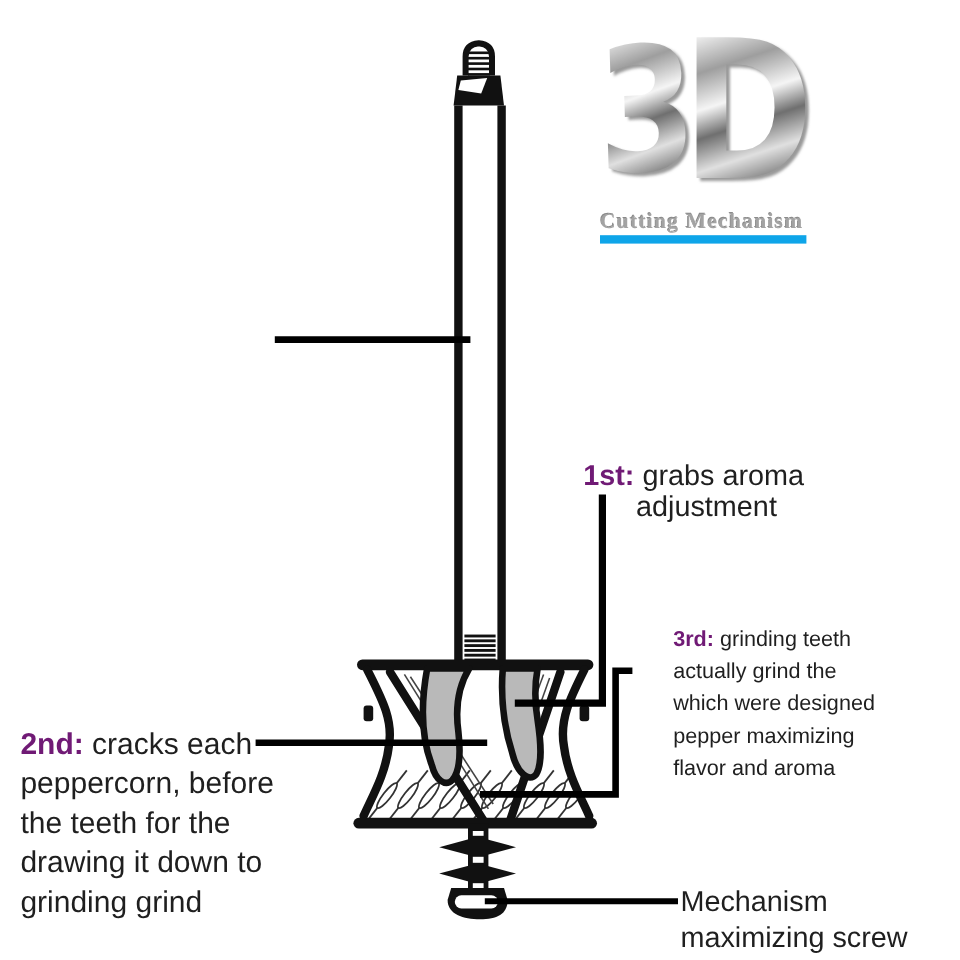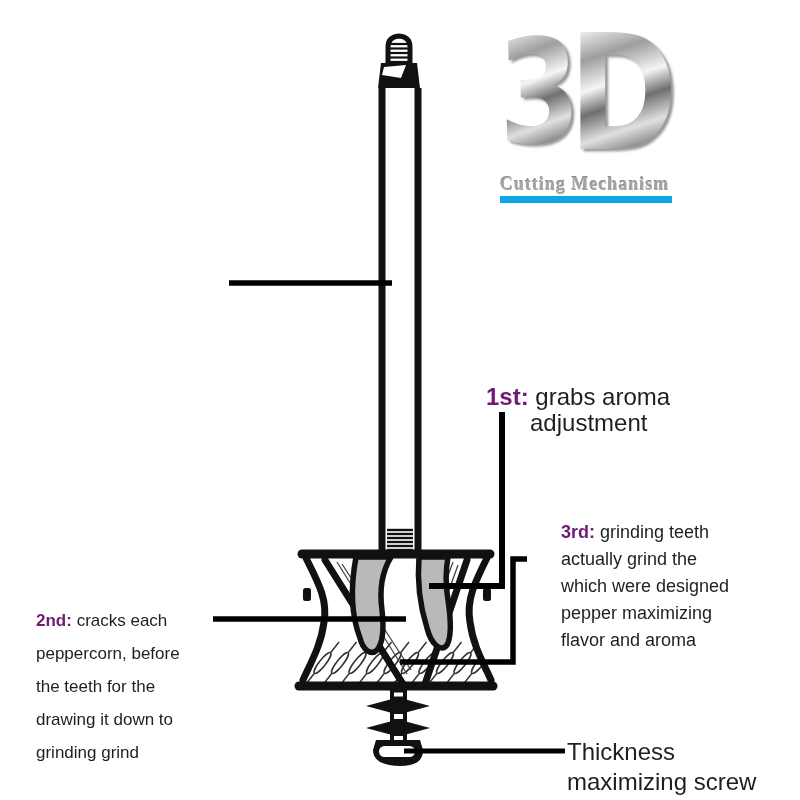--- a/index.html
+++ b/index.html
@@ -9,21 +9,21 @@
   }
   .abs{position:absolute;}
   svg{position:absolute;left:0;top:0;}
 
   
   .note{position:absolute;white-space:nowrap;}
   .red{color:#701a75;font-weight:bold;}
   #shaft-label{left:44px;top:236px;font-size:23px;line-height:27px;}
   #first-label{left:486px;top:384px;font-size:24px;line-height:26px;}
   #first-label .indent{margin-left:44px;}
-  #second-label{left:36px;top:604px;font-size:17px;line-height:33px;}
+  #second-label{left:17px;top:604px;font-size:25px;line-height:33px;}
   #third-label{left:529px;top:519px;font-size:18px;line-height:27px;margin-left:32px;}
   #screw-label{left:567px;top:737px;font-size:24px;line-height:30px;}
 
   
   #logo{left:498px;top:20px;width:180px;text-align:center;}
   .logo-3d{
     display:flex;align-items:flex-start;justify-content:center;
     transform:scaleY(1.22);transform-origin:top center;
     font-family:"DejaVu Sans",sans-serif;font-weight:bold;
     filter:drop-shadow(3px 2px 1px rgba(70,70,70,0.55));
@@ -182,17 +182,17 @@
 
   <div id="third-label" class="note">
     <div><span class="red">3rd:</span> <span>grinding teeth</span></div>
     <div>actually grind the</div>
     <div>which were designed</div>
     <div>pepper maximizing</div>
     <div>flavor and aroma</div>
   </div>
 
   <div id="screw-label" class="note">
-    <div>Thickness</div>
+    <div>Mechanism</div>
     <div>maximizing screw</div>
   </div>
 
 </div>
 
 </body></html>

